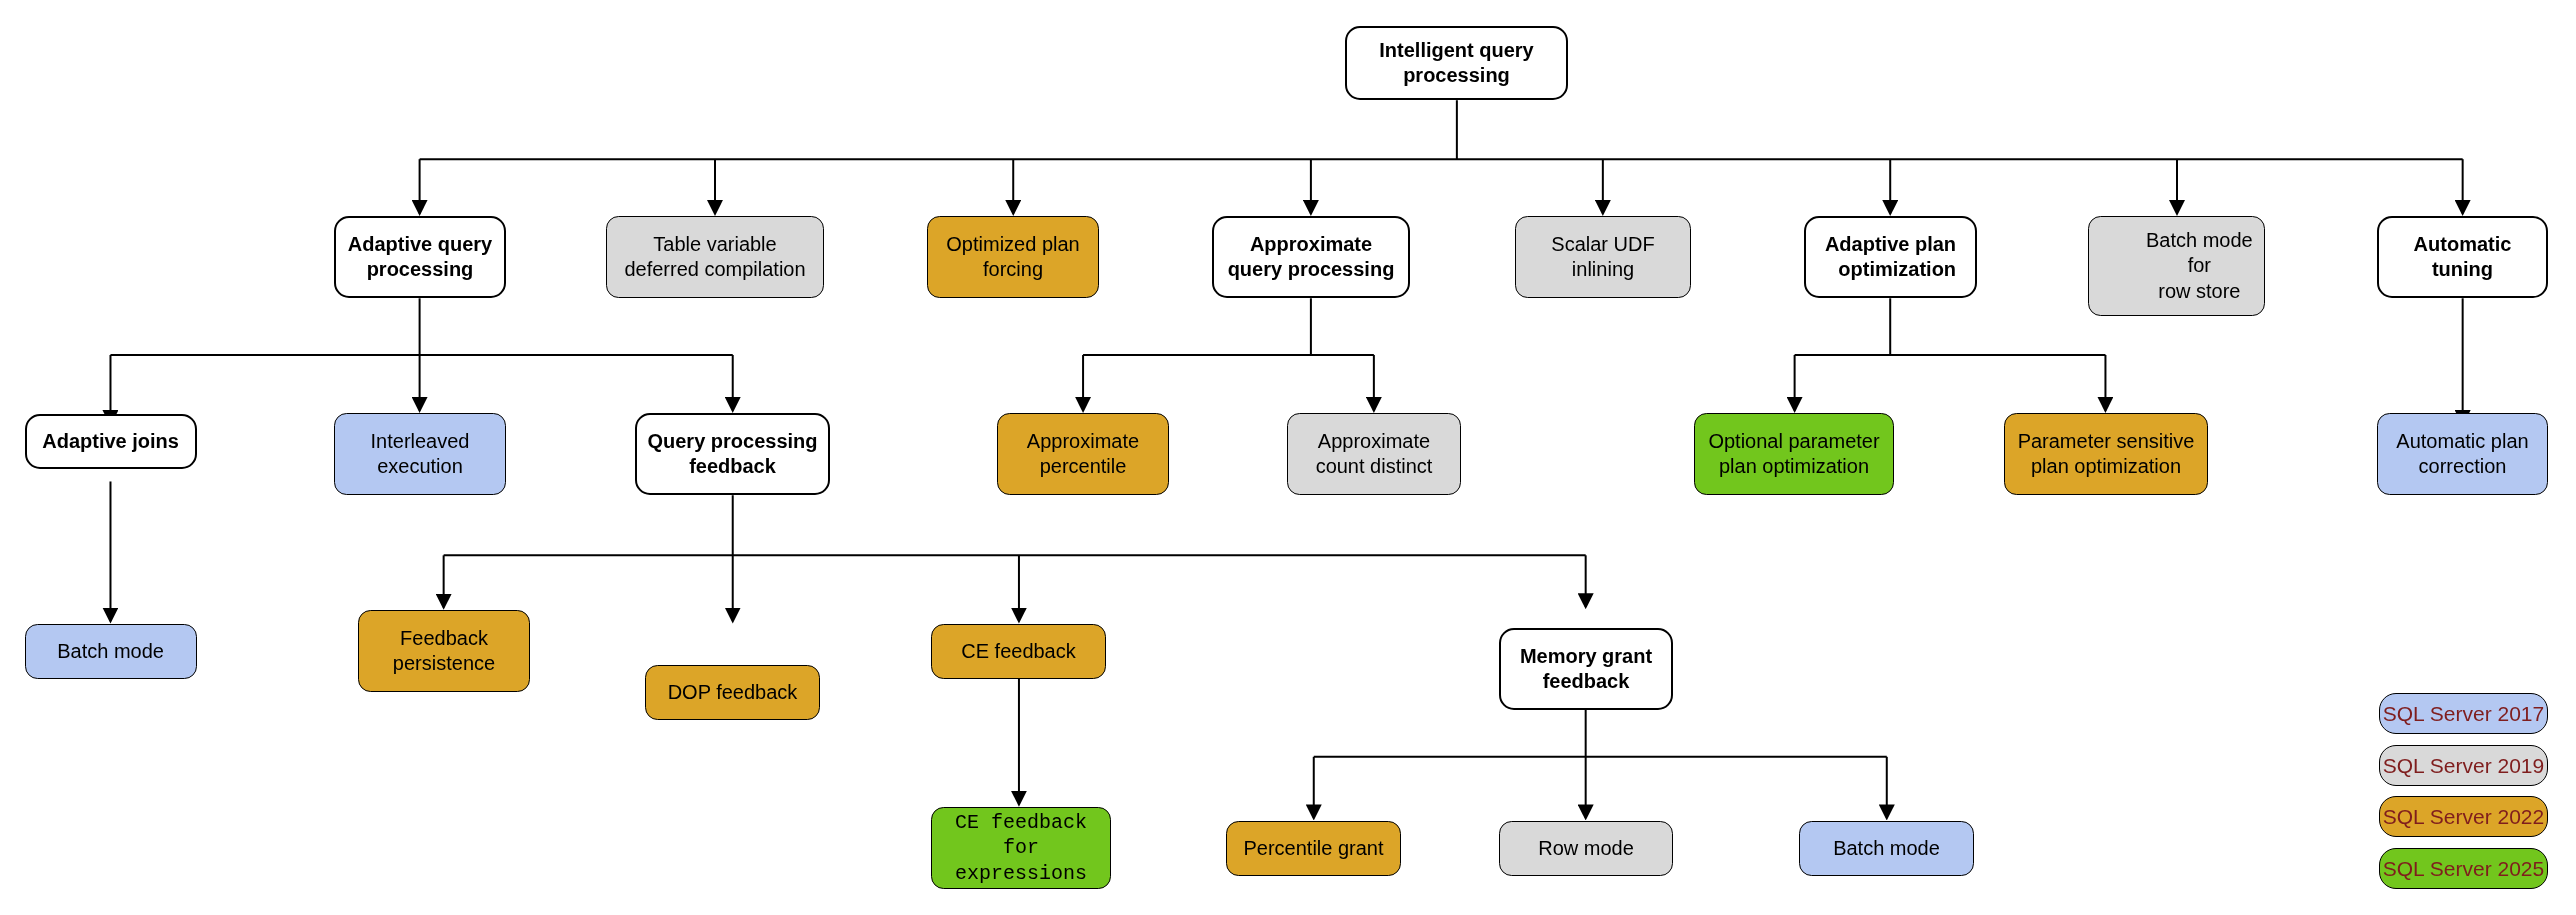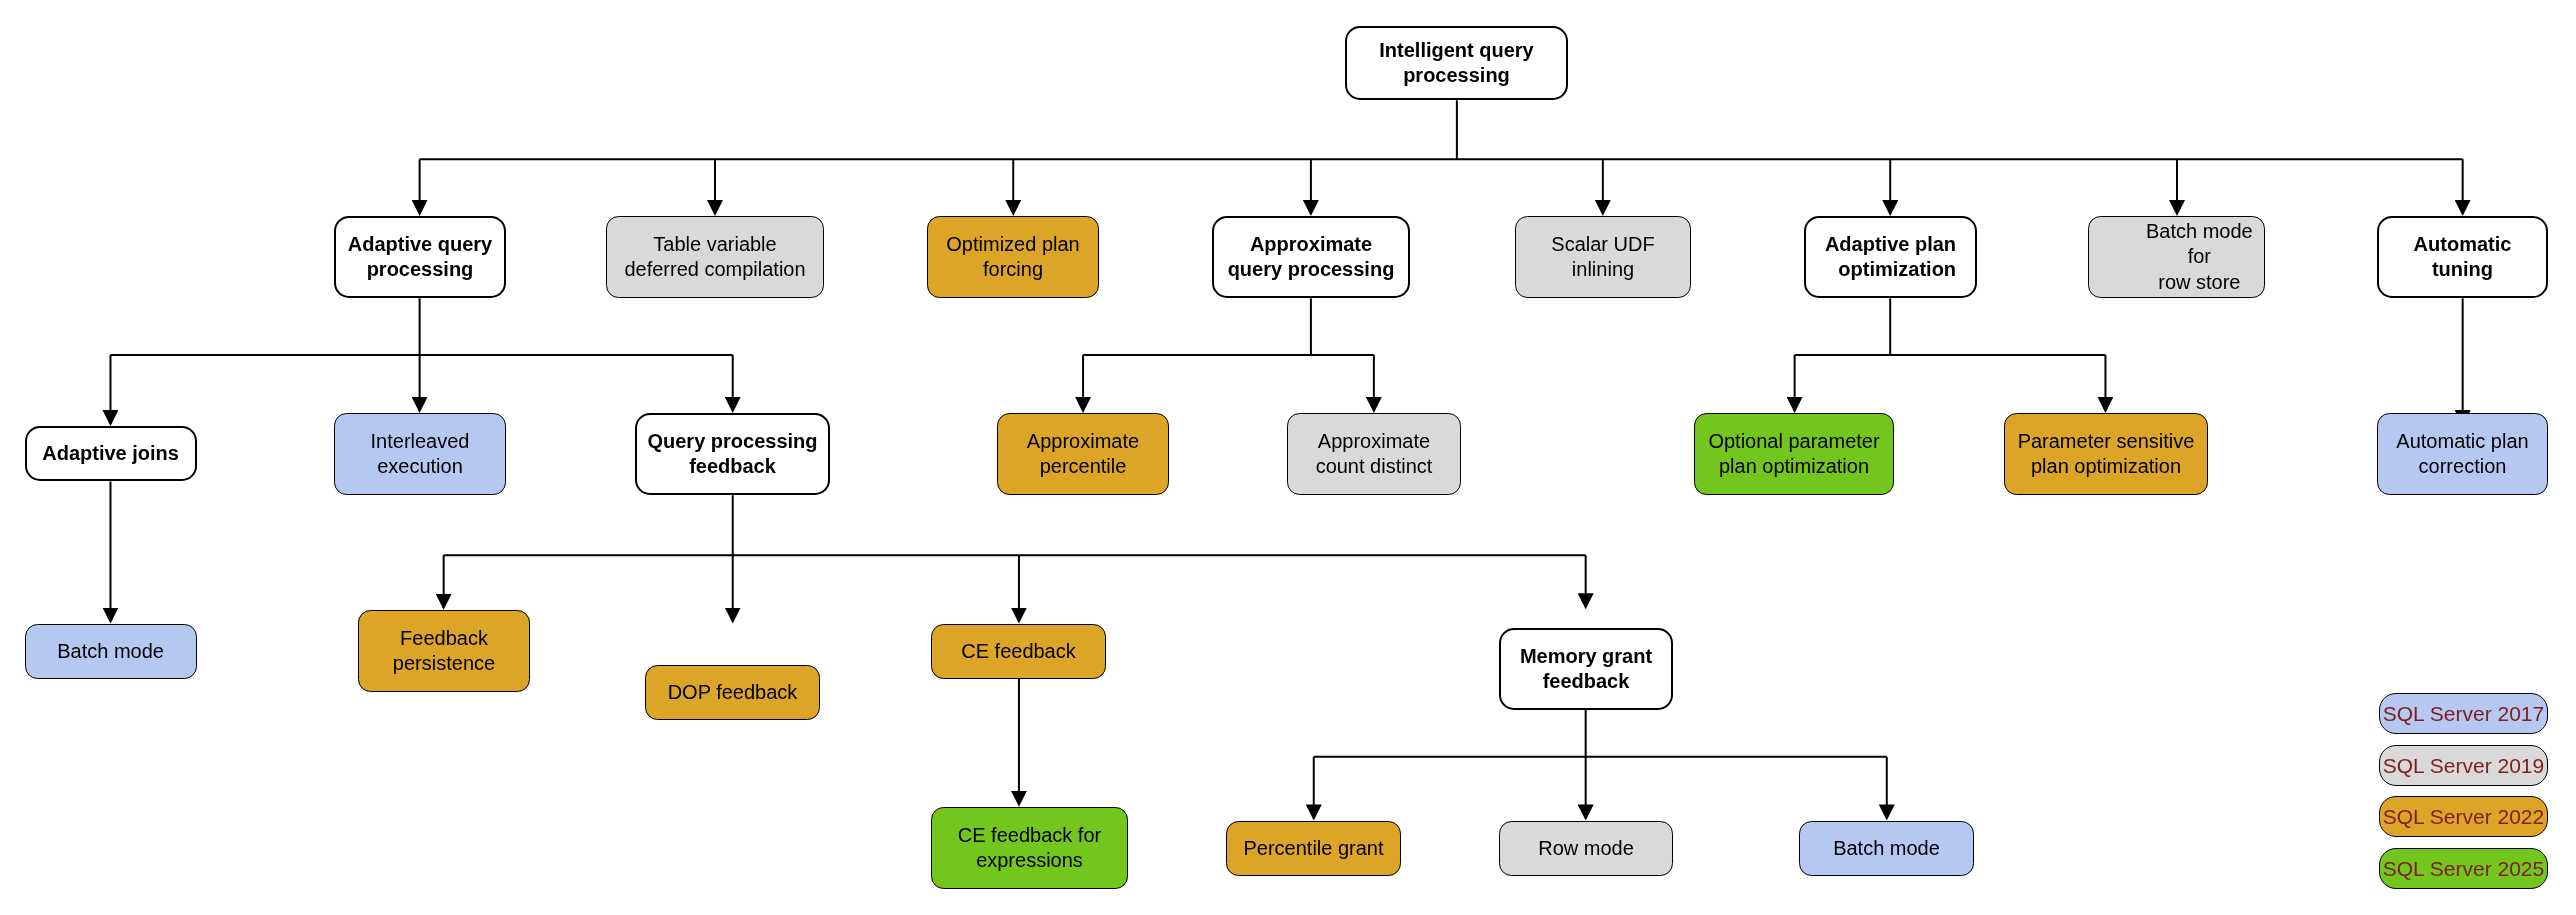--- a/index.html
+++ b/index.html
@@ -110,26 +110,26 @@
   <div class="node" style="left: 606px; top: 216px; width: 218px; height: 82px; background-color: rgb(217, 217, 217);">Table variable
 deferred compilation</div>
   <div class="node" style="left: 927px; top: 216px; width: 172px; height: 82px; background-color: rgb(220, 165, 40);">Optimized plan
 forcing</div>
   <div class="node hdr" style="left: 1212px; top: 216px; width: 198px; height: 82px; background-color: rgb(255, 255, 255);">Approximate
 query processing</div>
   <div class="node" style="left: 1515px; top: 216px; width: 176px; height: 82px; background-color: rgb(217, 217, 217);">Scalar UDF
 inlining</div>
   <div class="node hdr" style="left: 1804px; top: 216px; width: 173px; height: 82px; background-color: rgb(255, 255, 255); text-align: right;">Adaptive plan
 optimization</div>
-  <div class="node" style="left: 2088px; top: 216px; width: 177px; height: 82px; background-color: rgb(217, 217, 217); padding-left: 48px;">Batch mode for
+  <div class="node" style="left: 2088px; top: 216px; width: 177px; height: 100px; background-color: rgb(217, 217, 217); padding-left: 48px;">Batch mode for
 row store</div>
   <div class="node hdr" style="left: 2377px; top: 216px; width: 171px; height: 82px; background-color: rgb(255, 255, 255);">Automatic
 tuning</div>
 
-  <div class="node hdr" style="left: 24.6px; top: 426px; width: 172px; height: 55px; background-color: rgb(255, 255, 255);">Adaptive joins</div>
+  <div class="node hdr" style="left: 24.6px; top: 414px; width: 172px; height: 55px; background-color: rgb(255, 255, 255);">Adaptive joins</div>
   <div class="node" style="left: 334px; top: 413px; width: 172px; height: 82px; background-color: rgb(180, 200, 242);">Interleaved
 execution</div>
   <div class="node hdr" style="left: 635px; top: 413px; width: 195px; height: 82px; background-color: rgb(255, 255, 255);">Query processing
 feedback</div>
   <div class="node" style="left: 997px; top: 413px; width: 172px; height: 82px; background-color: rgb(220, 165, 40);">Approximate
 percentile</div>
   <div class="node" style="left: 1287px; top: 413px; width: 174px; height: 82px; background-color: rgb(217, 217, 217);">Approximate
 count distinct</div>
   <div class="node" style="left: 1694px; top: 413px; width: 200px; height: 82px; background-color: rgb(114, 198, 29);">Optional parameter
 plan optimization</div>
@@ -139,21 +139,21 @@
 correction</div>
 
   <div class="node" style="left: 24.6px; top: 624px; width: 172px; height: 55px; background-color: rgb(180, 200, 242);">Batch mode</div>
   <div class="node" style="left: 358px; top: 610px; width: 172px; height: 82px; background-color: rgb(220, 165, 40);">Feedback
 persistence</div>
   <div class="node" style="left: 645px; top: 624px; width: 175px; height: 55px; background-color: rgb(220, 165, 40); margin-top: 41px;">DOP feedback</div>
   <div class="node" style="left: 931px; top: 624px; width: 175px; height: 55px; background-color: rgb(220, 165, 40);">CE feedback</div>
   <div class="node hdr" style="left: 1499px; top: 610px; width: 174px; height: 82px; background-color: rgb(255, 255, 255); margin-top: 18px;">Memory grant
 feedback</div>
 
-  <div class="node" style="left: 931px; top: 807px; width: 197px; height: 82px; background-color: rgb(114, 198, 29);">CE feedback for
+  <div class="node" style="left: 931px; top: 807px; width: 180px; height: 82px; background-color: rgb(114, 198, 29); font-family: Liberation Mono, monospace;">CE feedback for
 expressions</div>
   <div class="node" style="left: 1226px; top: 821px; width: 175px; height: 55px; background-color: rgb(220, 165, 40);">Percentile grant</div>
   <div class="node" style="left: 1499px; top: 821px; width: 174px; height: 55px; background-color: rgb(217, 217, 217);">Row mode</div>
   <div class="node" style="left: 1799px; top: 821px; width: 175px; height: 55px; background-color: rgb(180, 200, 242);">Batch mode</div>
 
   <div>
     <div class="pill" style="left: 2379px; top: 693px; width: 169px; height: 41px; background-color: rgb(180, 200, 242);">SQL Server 2017</div>
     <div class="pill" style="left: 2379px; top: 745px; width: 169px; height: 41px; background-color: rgb(217, 217, 217);">SQL Server 2019</div>
     <div class="pill" style="left: 2379px; top: 796px; width: 169px; height: 41px; background-color: rgb(220, 165, 40);">SQL Server 2022</div>
     <div class="pill" style="left: 2379px; top: 848px; width: 169px; height: 41px; background-color: rgb(114, 198, 29);">SQL Server 2025</div>

